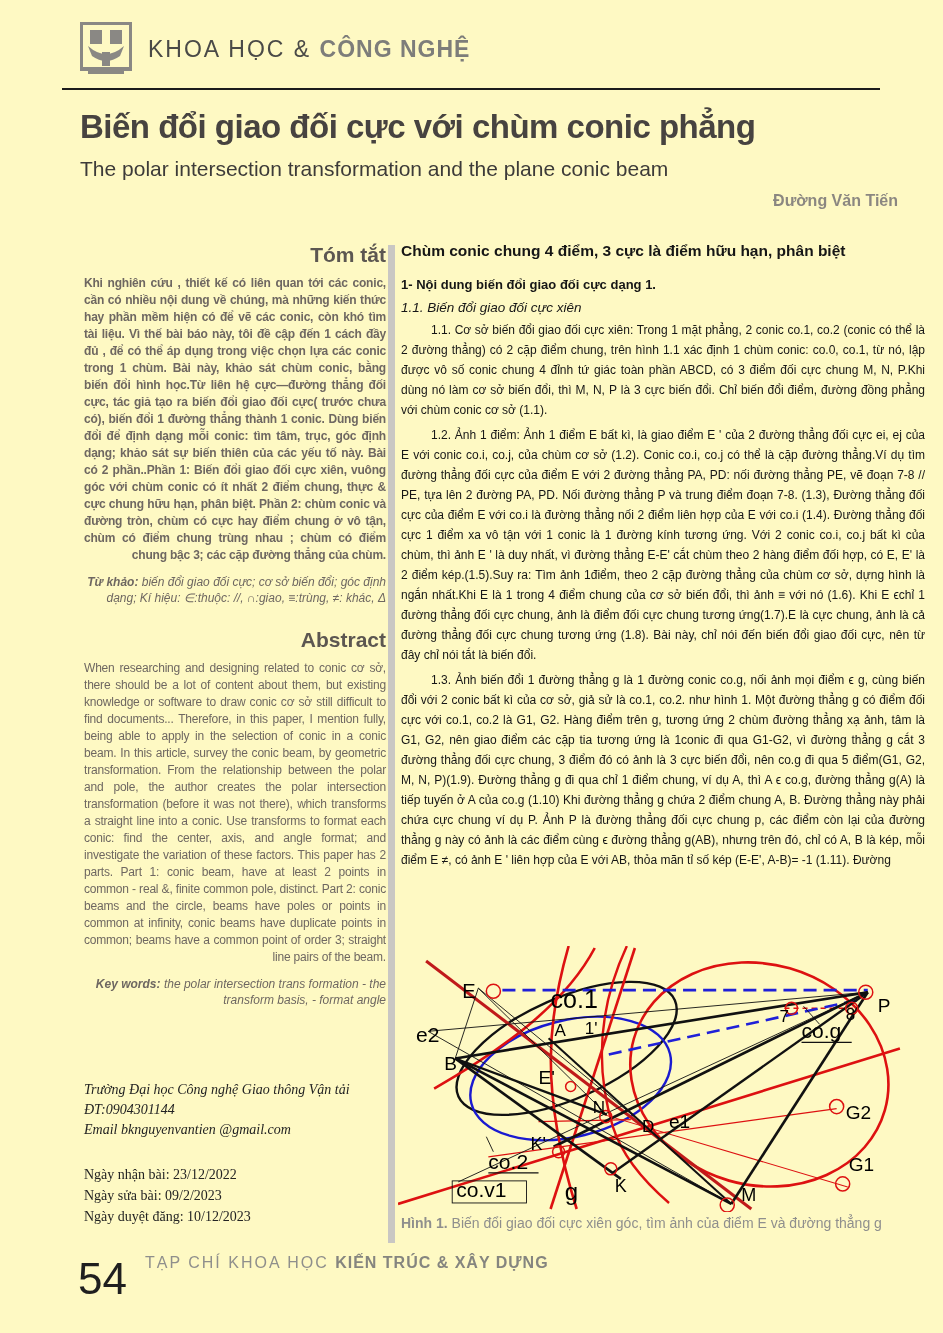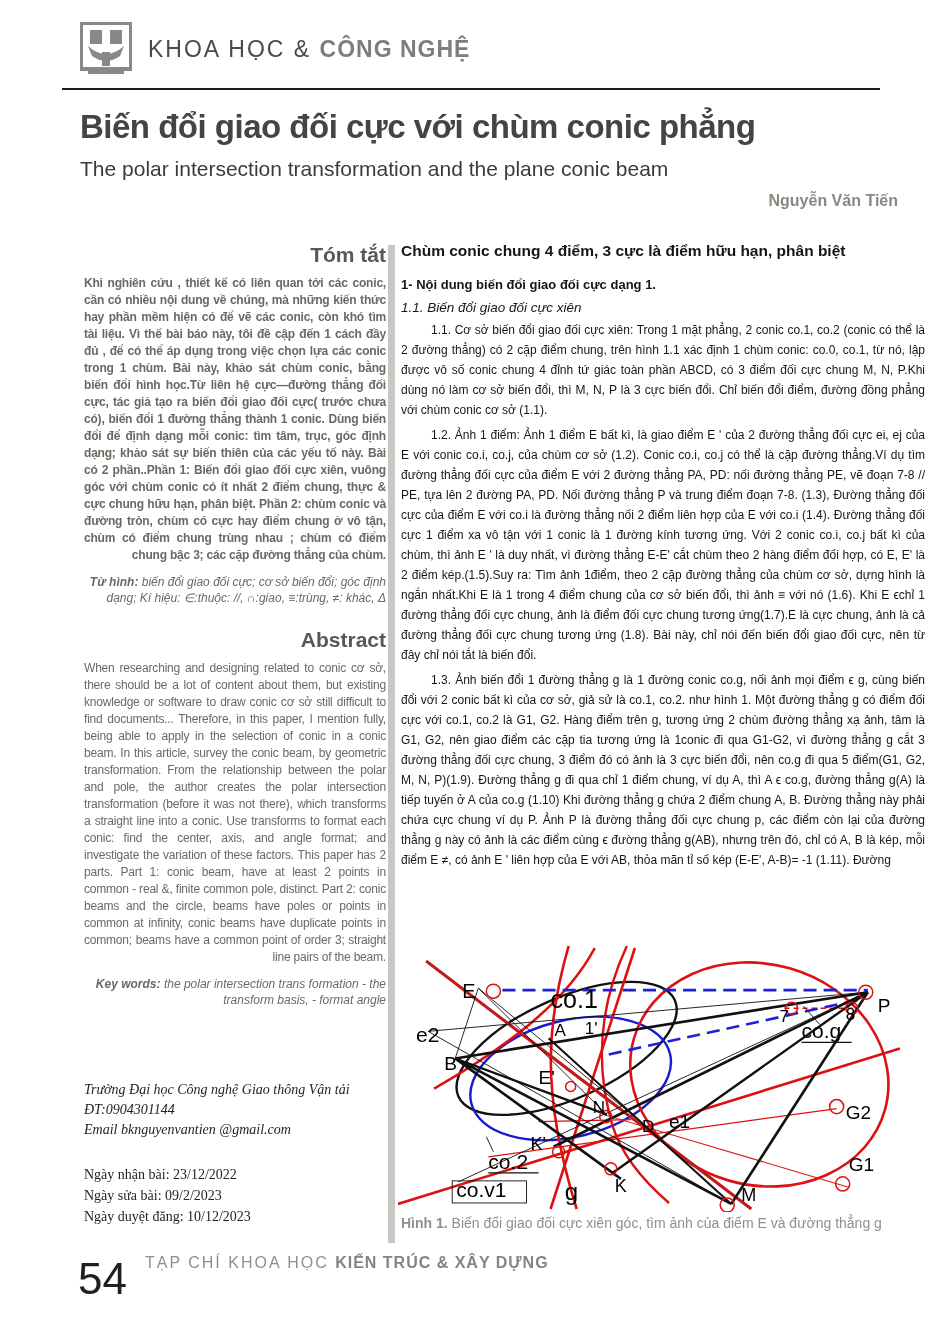--- a/index.html
+++ b/index.html
@@ -1,16 +1,16 @@
 <!DOCTYPE html>
 <html><head>
 <meta charset="utf-8">
 <style>
   html,body{margin:0;padding:0;background:#e8e8e8;}
-  .page{position:relative;width:943px;height:1333px;background:#ffffff;margin:0 auto;
+  .page{position:relative;width:943px;height:1333px;background:#fef9c3;margin:0 auto;
         font-family:"Liberation Sans",sans-serif;overflow:hidden;}
   
   .masthead{position:absolute;left:80px;top:22px;display:flex;align-items:center;gap:16px;}
   .logo{width:52px;height:54px;}
   .mast-title{font-size:23px;letter-spacing:2px;color:#4a4a47;}
   .mast-title .bold{font-weight:bold;color:#7d7d7a;letter-spacing:1px;}
   .rule{position:absolute;left:62px;top:88px;width:818px;height:2px;background:#1c1c1c;}
   
   .article-title{position:absolute;left:80px;top:108px;width:760px;font-size:33px;font-weight:bold;
       color:#474340;letter-spacing:-0.5px;}
@@ -61,28 +61,28 @@
       <path d="M8 24 q18 16 36 0 l-4 10 q-14 10 -28 0 z" fill="#8a8884"></path>
       <rect x="22" y="30" width="8" height="14" fill="#8a8884"></rect>
       <rect x="8" y="46" width="36" height="6" fill="#8a8884"></rect>
     </svg>
     <div class="mast-title"><span>KHOA HỌC &amp; </span><span class="bold">CÔNG NGHỆ</span></div>
   </div>
   <div class="rule"></div>
 
   <div class="article-title">Biến đổi giao đối cực với chùm conic phẳng</div>
   <div class="article-subtitle">The polar intersection transformation and the plane conic beam</div>
-  <div class="author-name">Nguyễn Văn Tiến</div>
+  <div class="author-name">Đường Văn Tiến</div>
 
   <div class="vbar"></div>
 
   <div class="sidebar">
     <div class="sb-h">Tóm tắt</div>
     <div class="sb-body">Khi  nghiên cứu , thiết kế có liên quan tới các conic, cần có nhiều nội dung về chúng, mà những kiến thức hay phần mềm hiện có  để vẽ các conic, còn khó tìm tài liệu. Vì thế bài báo này, tôi đề cập đến 1 cách đầy đủ , để  có thể áp dụng trong việc chọn lựa các conic trong 1 chùm. Bài này, khảo sát chùm conic, bằng biến đổi hình học.Từ liên hệ cực—đường thẳng đối cực, tác giả tạo ra biến đổi giao đối cực( trước chưa  có), biến đổi 1 đường  thẳng thành 1 conic. Dùng biến đổi để định dạng mỗi conic: tìm tâm, trục, góc định dạng; khảo sát sự biến thiên của các yếu tố này. Bài  có 2 phần..Phần 1: Biến đổi giao đối cực xiên, vuông góc  với chùm conic có  ít  nhất 2 điểm chung, thực &amp; cực chung hữu hạn, phân biệt. Phần 2: chùm  conic và  đường tròn, chùm có  cực hay điểm chung ở vô tận, chùm  có điểm  chung trùng nhau ; chùm có điểm chung bậc 3; các cặp đường thẳng của chùm.</div>
-    <div class="sb-kw"><span class="kwlab">Từ hình: </span><span>biến đổi giao đối cực; cơ sở biến đổi; góc định dạng; Kí hiệu:  ∈:thuộc: //, ∩:giao, ≡:trùng, ≠: khác, Δ</span></div>
+    <div class="sb-kw"><span class="kwlab">Từ khảo: </span><span>biến đổi giao đối cực; cơ sở biến đổi; góc định dạng; Kí hiệu:  ∈:thuộc: //, ∩:giao, ≡:trùng, ≠: khác, Δ</span></div>
 
     <div class="sb-h" style="margin-top:22px;">Abstract</div>
     <div class="sb-body sb-body-en">When researching and designing related to conic cơ sở, there should be a lot of content about them, but existing knowledge or software to draw conic cơ sở still difficult to find documents... Therefore, in this paper, I mention fully, being able to apply in the selection of conic in a conic beam. In this article, survey the conic beam, by geometric transformation. From the relationship between the polar and pole, the author creates the polar intersection transformation (before it was not there), which transforms a straight line into a conic. Use transforms to format each conic: find the center, axis, and angle format; and investigate the variation of these factors. This paper has 2 parts. Part 1: conic beam, have at least 2 points in common - real &amp;, finite common pole, distinct. Part 2:  conic beams and the circle, beams have poles or points in common at infinity, conic beams have duplicate points in common; beams have a common point of order 3; straight line pairs of the beam.</div>
     <div class="sb-kw"><span class="kwlab">Key words: </span><span>the  polar  intersection trans formation - the transform basis, - format  angle</span></div>
 
     <div class="author-info">
       <div>Trường Đại học Công nghệ Giao thông Vận tải</div>
       <div>ĐT:0904301144</div>
       <div>Email bknguyenvantien @gmail.com</div>
     </div>

